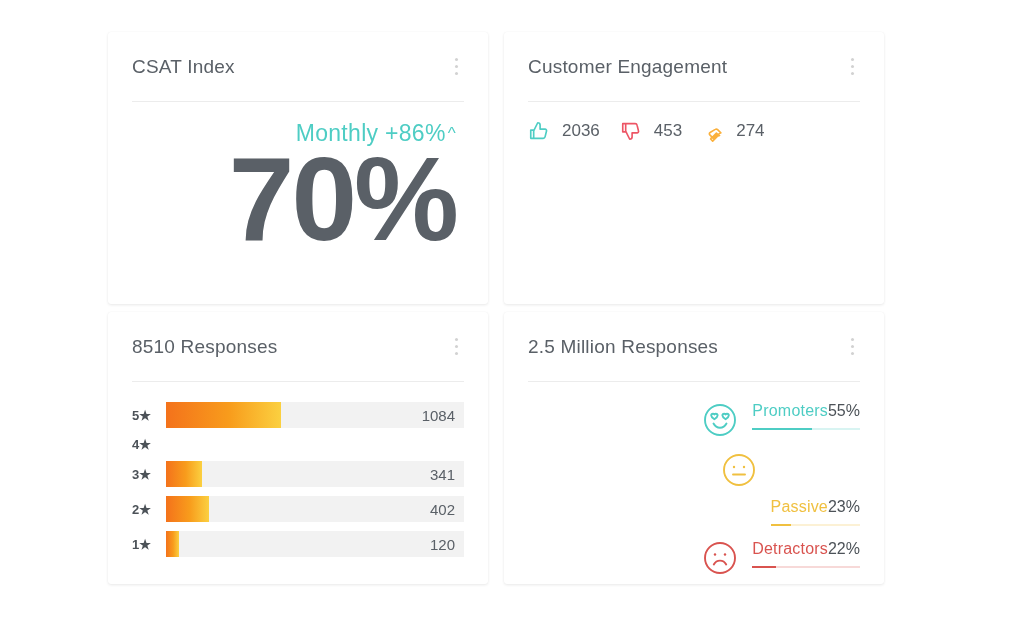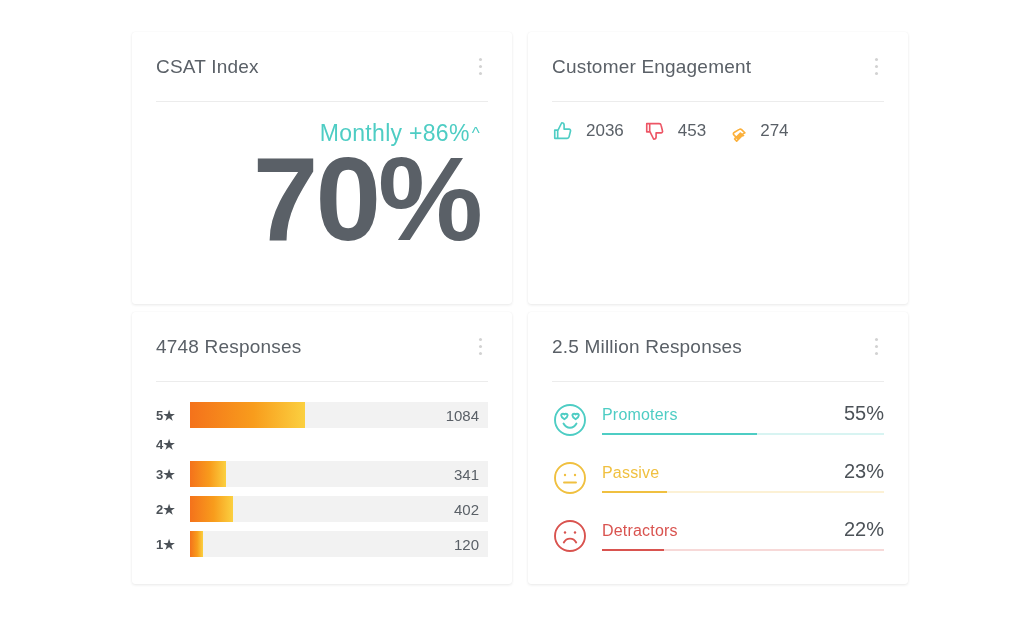--- a/index.html
+++ b/index.html
@@ -7,21 +7,21 @@
   html, body {
     width: 1024px;
     height: 640px;
     background: #ffffff;
     font-family: "Liberation Sans", sans-serif;
     overflow: hidden;
   }
 
   .dashboard {
     position: absolute;
-    left: 132px;
+    left: 108px;
     top: 32px;
     width: 776px;
     height: 552px;
     display: grid;
     grid-template-columns: 380px 380px;
     grid-template-rows: 272px 272px;
     gap: 8px 16px;
   }
 
   .card {
@@ -136,27 +136,27 @@
     background: linear-gradient(90deg, #f4721b 0%, #f89c1c 55%, #fbd040 100%);
   }
   .bar-value {
     position: absolute;
     right: 9px;
     font-size: 15px;
     color: #5a6067;
   }
 
   
-  .nps-body { padding-top: 18px; display: flex; flex-direction: column; gap: 20px; }
+  .nps-body { padding-top: 18px; display: flex; flex-direction: column; gap: 12px; align-items: flex-end; }
   .nps-row { display: flex; align-items: flex-start; gap: 14px; }
   .nps-face { width: 36px; height: 36px; flex: none; margin-top: 2px; }
   .nps-main { flex: 1; padding-top: 2px; }
   .nps-top { display: flex; justify-content: space-between; align-items: baseline; }
   .nps-name { font-size: 16px; font-weight: 400; letter-spacing: 0.2px; }
-  .nps-pct { font-size: 20px; color: #4c5258; }
+  .nps-pct { font-size: 16px; color: #4c5258; }
   .nps-track { margin-top: 8px; height: 2px; width: 100%; }
   .nps-fill { height: 2px; }
 </style>
 </head>
 <body>
 
 <div class="dashboard">
 
   <div class="card">
     <div class="card-header">
@@ -203,21 +203,21 @@
                 <path d="M20 4.5v3.2h-9V4.5zM19.2 7.9 10.4 3.5c0 1.6 1 2.6 2.4 2.6h4.6v5.4c0 1.1-1 1.9-2 1.6L9 11.5c-.9-.2-1.6-1-1.6-2V4.5z" transform="rotate(135 12 12)"></path>
               </svg></span>
             <span class="legend-val">274</span>
           </div>
         </div>
     </div>
   </div>
 
   <div class="card">
     <div class="card-header">
-      <span class="card-title">4748 Responses</span>
+      <span class="card-title">8510 Responses</span>
       <span class="kebab">
         <i></i>
         <i></i>
         <i></i>
       </span>
     </div>
     <div class="bars-body" id="star-bars">
         <div class="bar-row">
           <span class="bar-label">5★</span>
           <div class="bar-track">
@@ -281,21 +281,21 @@
         </div>
         <div class="nps-row">
           <span class="nps-face"><svg viewBox="0 0 36 36" width="36" height="36" fill="none" stroke="#f0c040" stroke-width="1.9" stroke-linecap="round">
               <circle cx="18" cy="18" r="15"></circle>
               <circle cx="13" cy="15" r="1.2" fill="#f0c040" stroke="none"></circle>
               <circle cx="23" cy="15" r="1.2" fill="#f0c040" stroke="none"></circle>
               <path d="M12 22.5h12"></path>
             </svg></span>
           <div class="nps-main">
             <div class="nps-top">
-              <span class="nps-name" style="color: rgb(240, 192, 64);">Passive</span>
+              <span class="nps-name" style="color: rgb(240, 192, 64); margin-top: 46px;">Passive</span>
               <span class="nps-pct">23%</span>
             </div>
             <div class="nps-track" style="background: rgba(240, 192, 64, 0.22);">
               <div class="nps-fill" style="width: 23%; background: rgb(240, 192, 64);"></div>
             </div>
           </div>
         </div>
         <div class="nps-row">
           <span class="nps-face"><svg viewBox="0 0 36 36" width="36" height="36" fill="none" stroke="#d9534f" stroke-width="1.9" stroke-linecap="round">
               <circle cx="18" cy="18" r="15"></circle>

